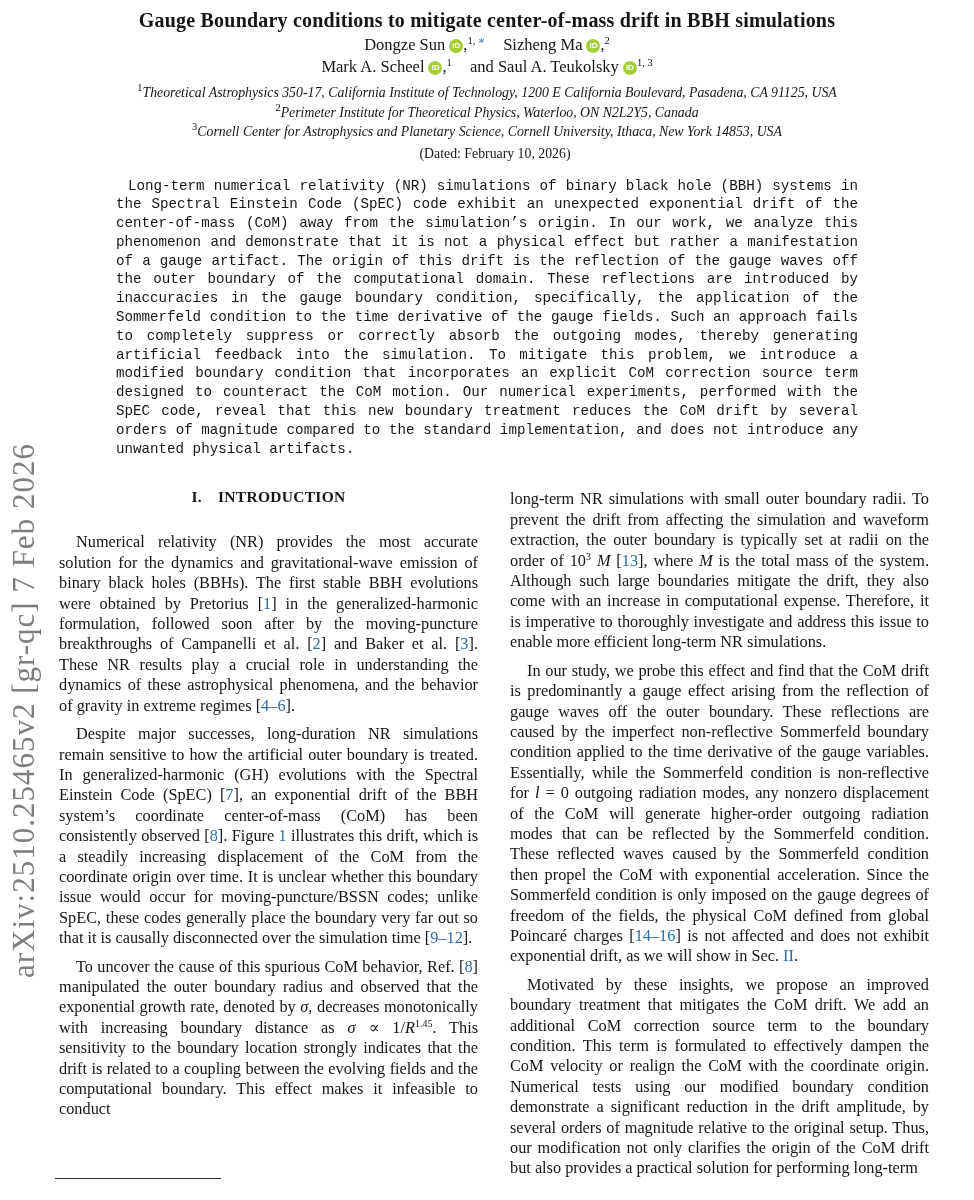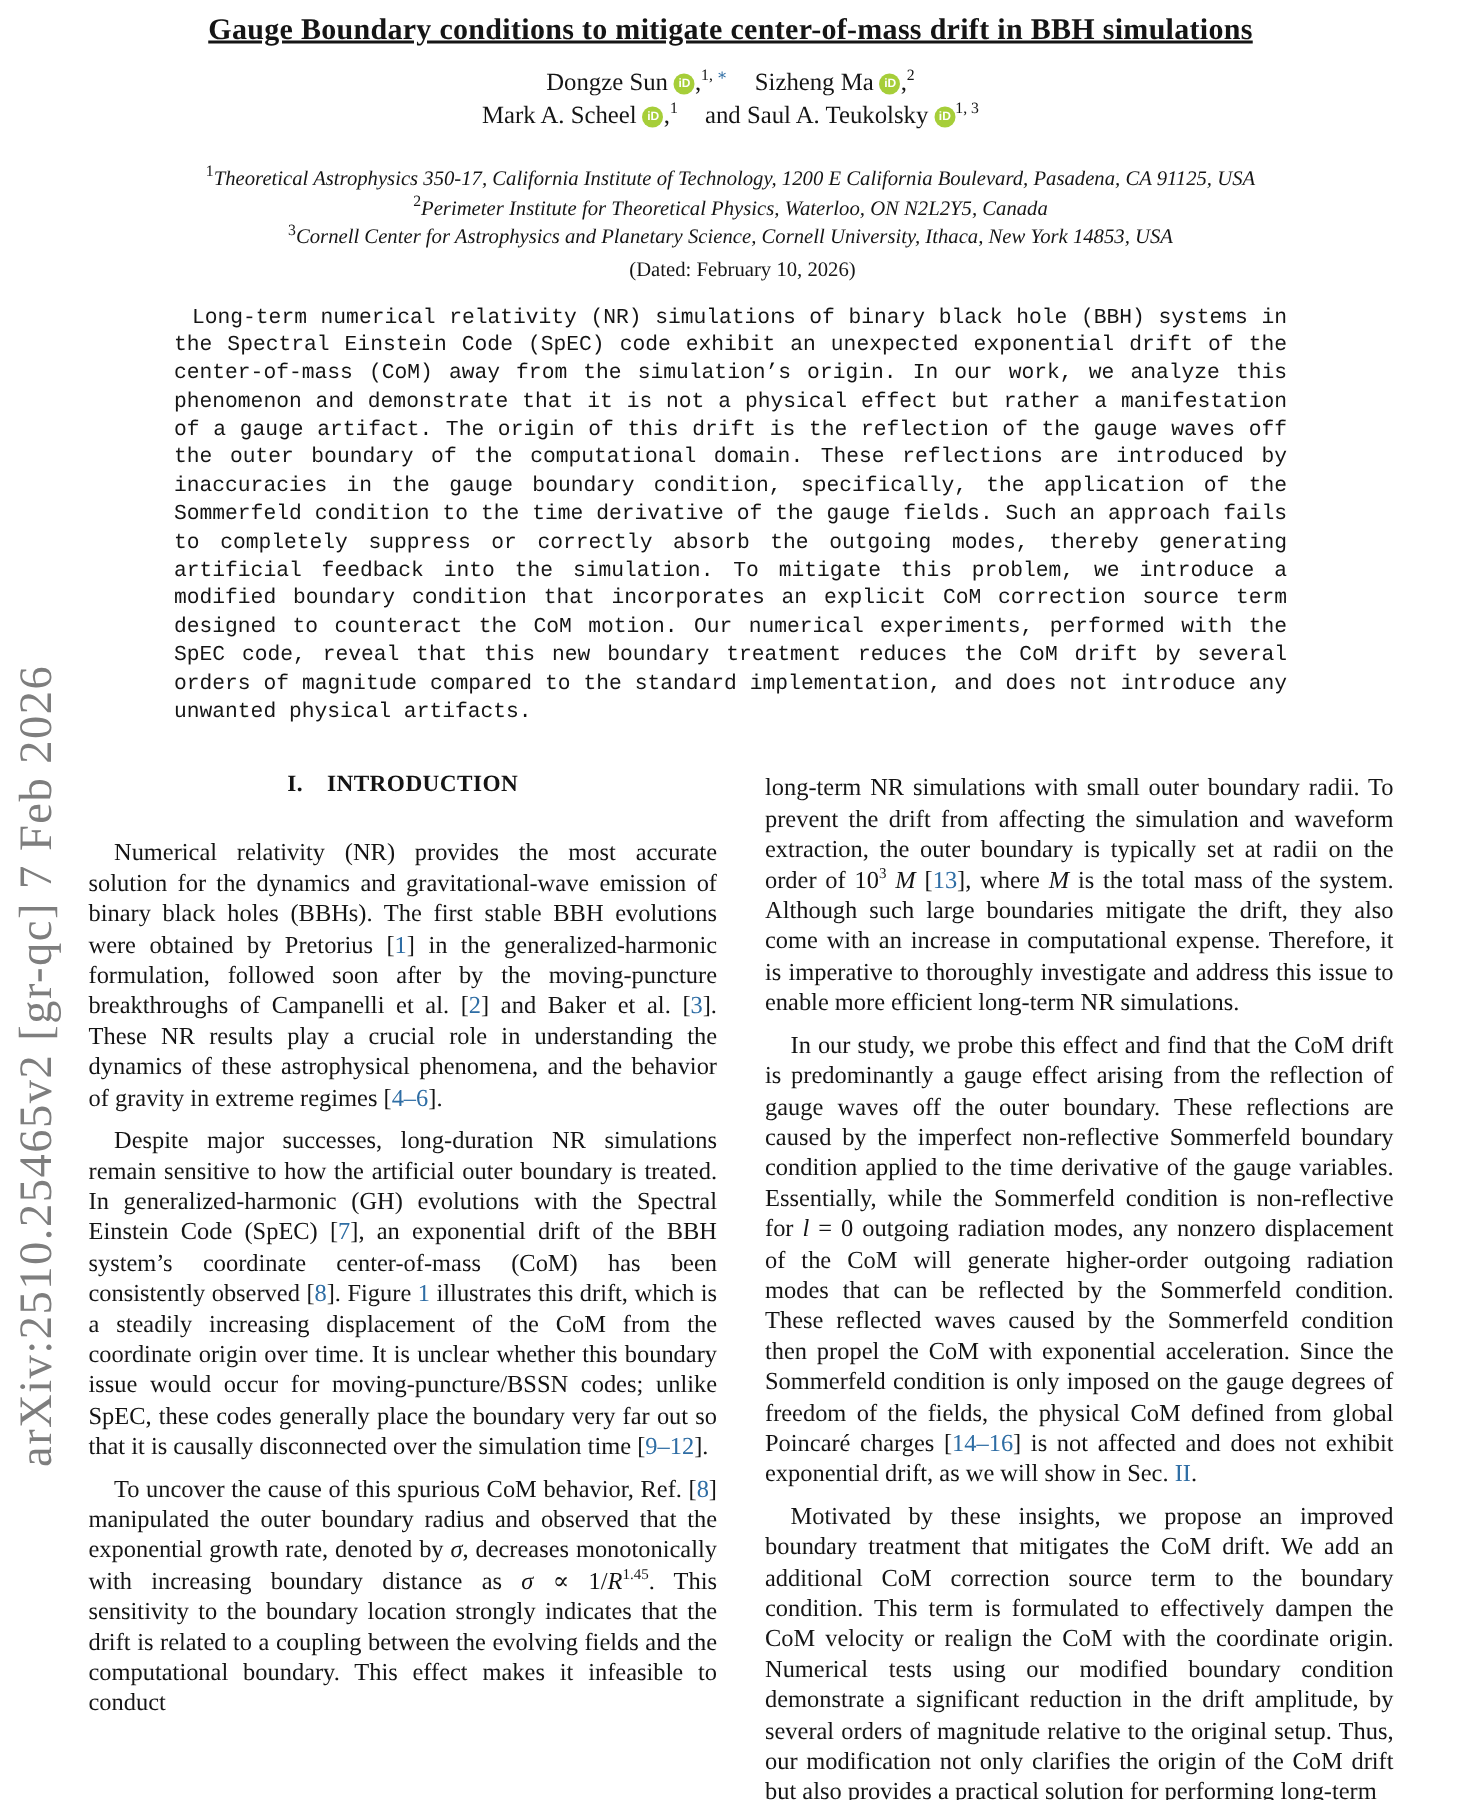--- a/index.html
+++ b/index.html
@@ -19,23 +19,22 @@
     transform:rotate(-90deg);
     white-space:nowrap;
     font-size:31px;
     letter-spacing:1px;
     color:var(--watermark,#7e7e7e);
   }
   
   .header{padding-top:9px;text-align:center;}
   .title{
     font-size:20px;font-weight:bold;
-    margin:0 60px 12px 60px;
+    margin:0 60px 2px 60px;
     letter-spacing:.2px;
-    text-decoration:underline;
   }
   .author-line{font-size:16.5px;line-height:22px;}
   .author{white-space:nowrap;}
   .author + .author{margin-left:14px;}
   .orcid{
     display:inline-block;
     width:14px;height:14px;
     margin-left:4px;
     border-radius:50%;
     background:var(--orcid,#a6ce39);
@@ -43,21 +42,21 @@
     font-family:"Liberation Sans",sans-serif;
     font-size:8px;font-weight:bold;
     line-height:14px;text-align:center;
     vertical-align:2px;
   }
   sup{font-size:10.5px;line-height:0;}
   .affiliation{
     font-style:italic;
     font-size:13.8px;line-height:19.5px;
   }
-  .affiliations{margin-top:21px;}
+  .affiliations{margin-top:5px;}
   .affiliation sup{font-style:normal;}
   .dated{font-size:13.8px;margin-top:4px;margin-left:16px;}
   
   .abstract{
     width:742px;
     margin:15px auto 0 auto;
     text-align:justify;
     font-size:14.2px;line-height:18.8px;
     text-indent:12px;
     font-family:Liberation Mono, monospace;

